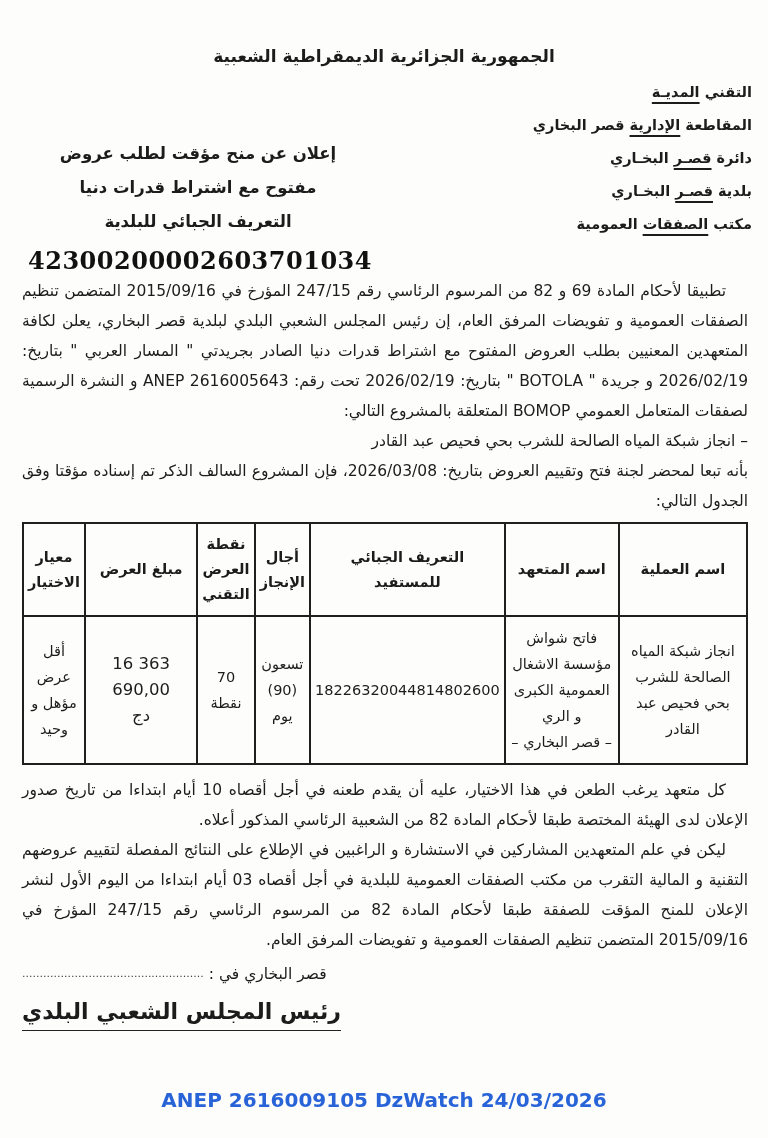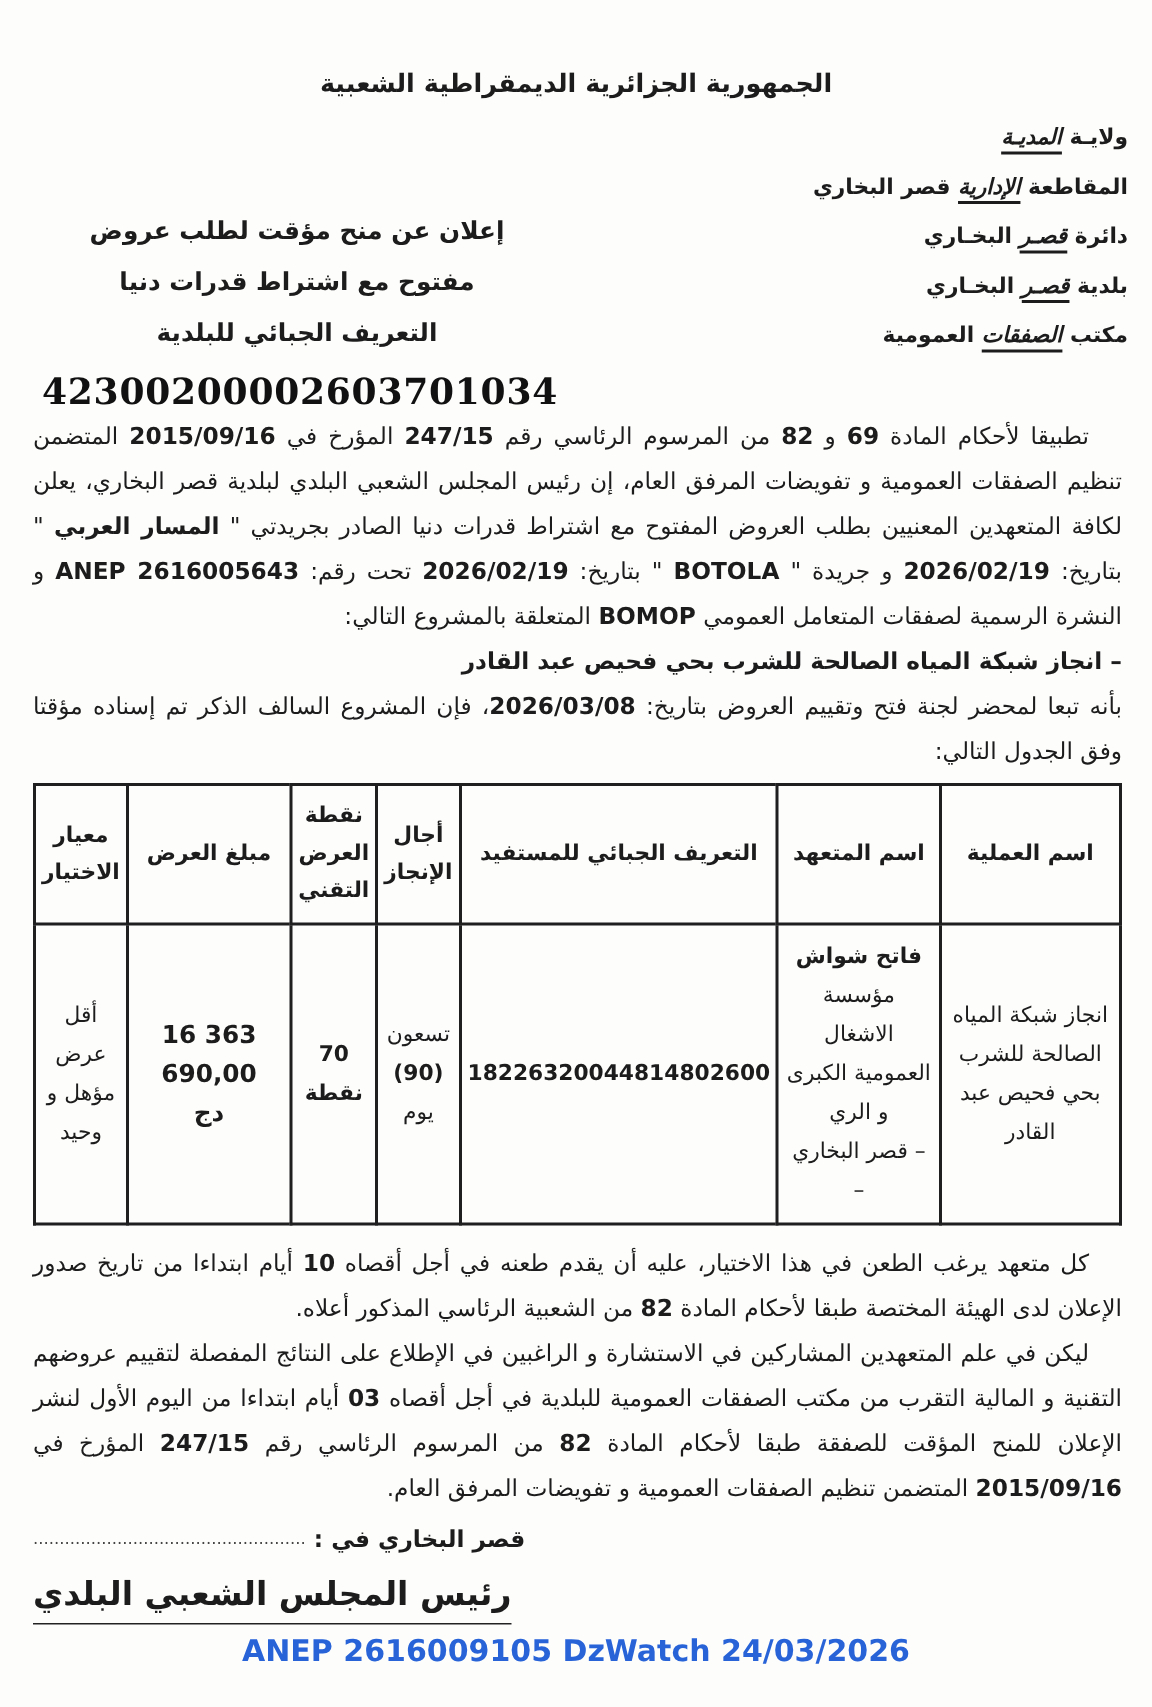--- a/index.html
+++ b/index.html
@@ -17,40 +17,40 @@
     position:absolute; top:46px; left:0; width:100%;
     text-align:center; font-weight:bold; font-size:17px;
     direction:rtl;
   }
   .right-header {
     position:absolute; top:84px; right:16px; width:300px;
     direction:rtl; text-align:right;
     font-weight:bold; font-size:14.5px;
   }
   .rh-line { margin-bottom:17px; white-space:nowrap; }
-  .u { text-decoration:underline; text-underline-offset:5px; text-decoration-thickness:1.5px;font-style:italic; }
+  .u { text-decoration:underline; text-underline-offset:5px; text-decoration-thickness:1.5px; }
   .notice {
     position:absolute; top:144px; left:28px; width:340px;
     direction:rtl; text-align:center; font-size:16.5px; font-weight:600;
   }
   .notice-line { margin-bottom:15px; }
   .tin {
     margin-top:4px;
     font-family:"DejaVu Serif", serif;
     font-size:24px; font-weight:bold; color:#111;
     direction:ltr; text-align:center; letter-spacing:0.5px;
   }
   .body {
     position:absolute; top:276px; left:22px; right:20px;
     direction:rtl; text-align:justify;
     font-size:15.5px; line-height:30px;
   }
   .p { margin:0; }
   .indent { text-indent:22px; }
-  .b, .bold-item { font-weight:bold; }
+  .b, .bold-item { font-weight:normal; }
   .bold-item { text-align:right; }
   table.award {
     width:100%; border-collapse:collapse; direction:rtl;
     margin:6px 0 10px 0;
     font-size:14.5px;
   }
   table.award th, table.award td {
     border:2px solid #1f1f1f;
     text-align:center; vertical-align:middle;
     padding:8px 4px;
@@ -76,21 +76,21 @@
   }
 </style>
 </head>
 <body>
 
 <div class="page">
 
   <div class="republic">الجمهورية الجزائرية الديمقراطية الشعبية</div>
 
   <div class="right-header">
-    <div class="rh-line"><span>ولايـة </span><span class="u">المديـة</span><span></span></div>
+    <div class="rh-line"><span>التقني </span><span class="u">المديـة</span><span></span></div>
     <div class="rh-line"><span>المقاطعة </span><span class="u">الإدارية</span><span> قصر البخاري</span></div>
     <div class="rh-line"><span>دائرة </span><span class="u">قصـر</span><span> البخـاري</span></div>
     <div class="rh-line"><span>بلدية </span><span class="u">قصـر</span><span> البخـاري</span></div>
     <div class="rh-line"><span>مكتب </span><span class="u">الصفقات</span><span> العمومية</span></div>
   </div>
 
   <div class="notice">
     <div class="notice-line">إعلان عن منح مؤقت لطلب عروض</div>
     <div class="notice-line">مفتوح مع اشتراط قدرات دنيا</div>
     <div class="notice-line">التعريف الجبائي للبلدية</div>

